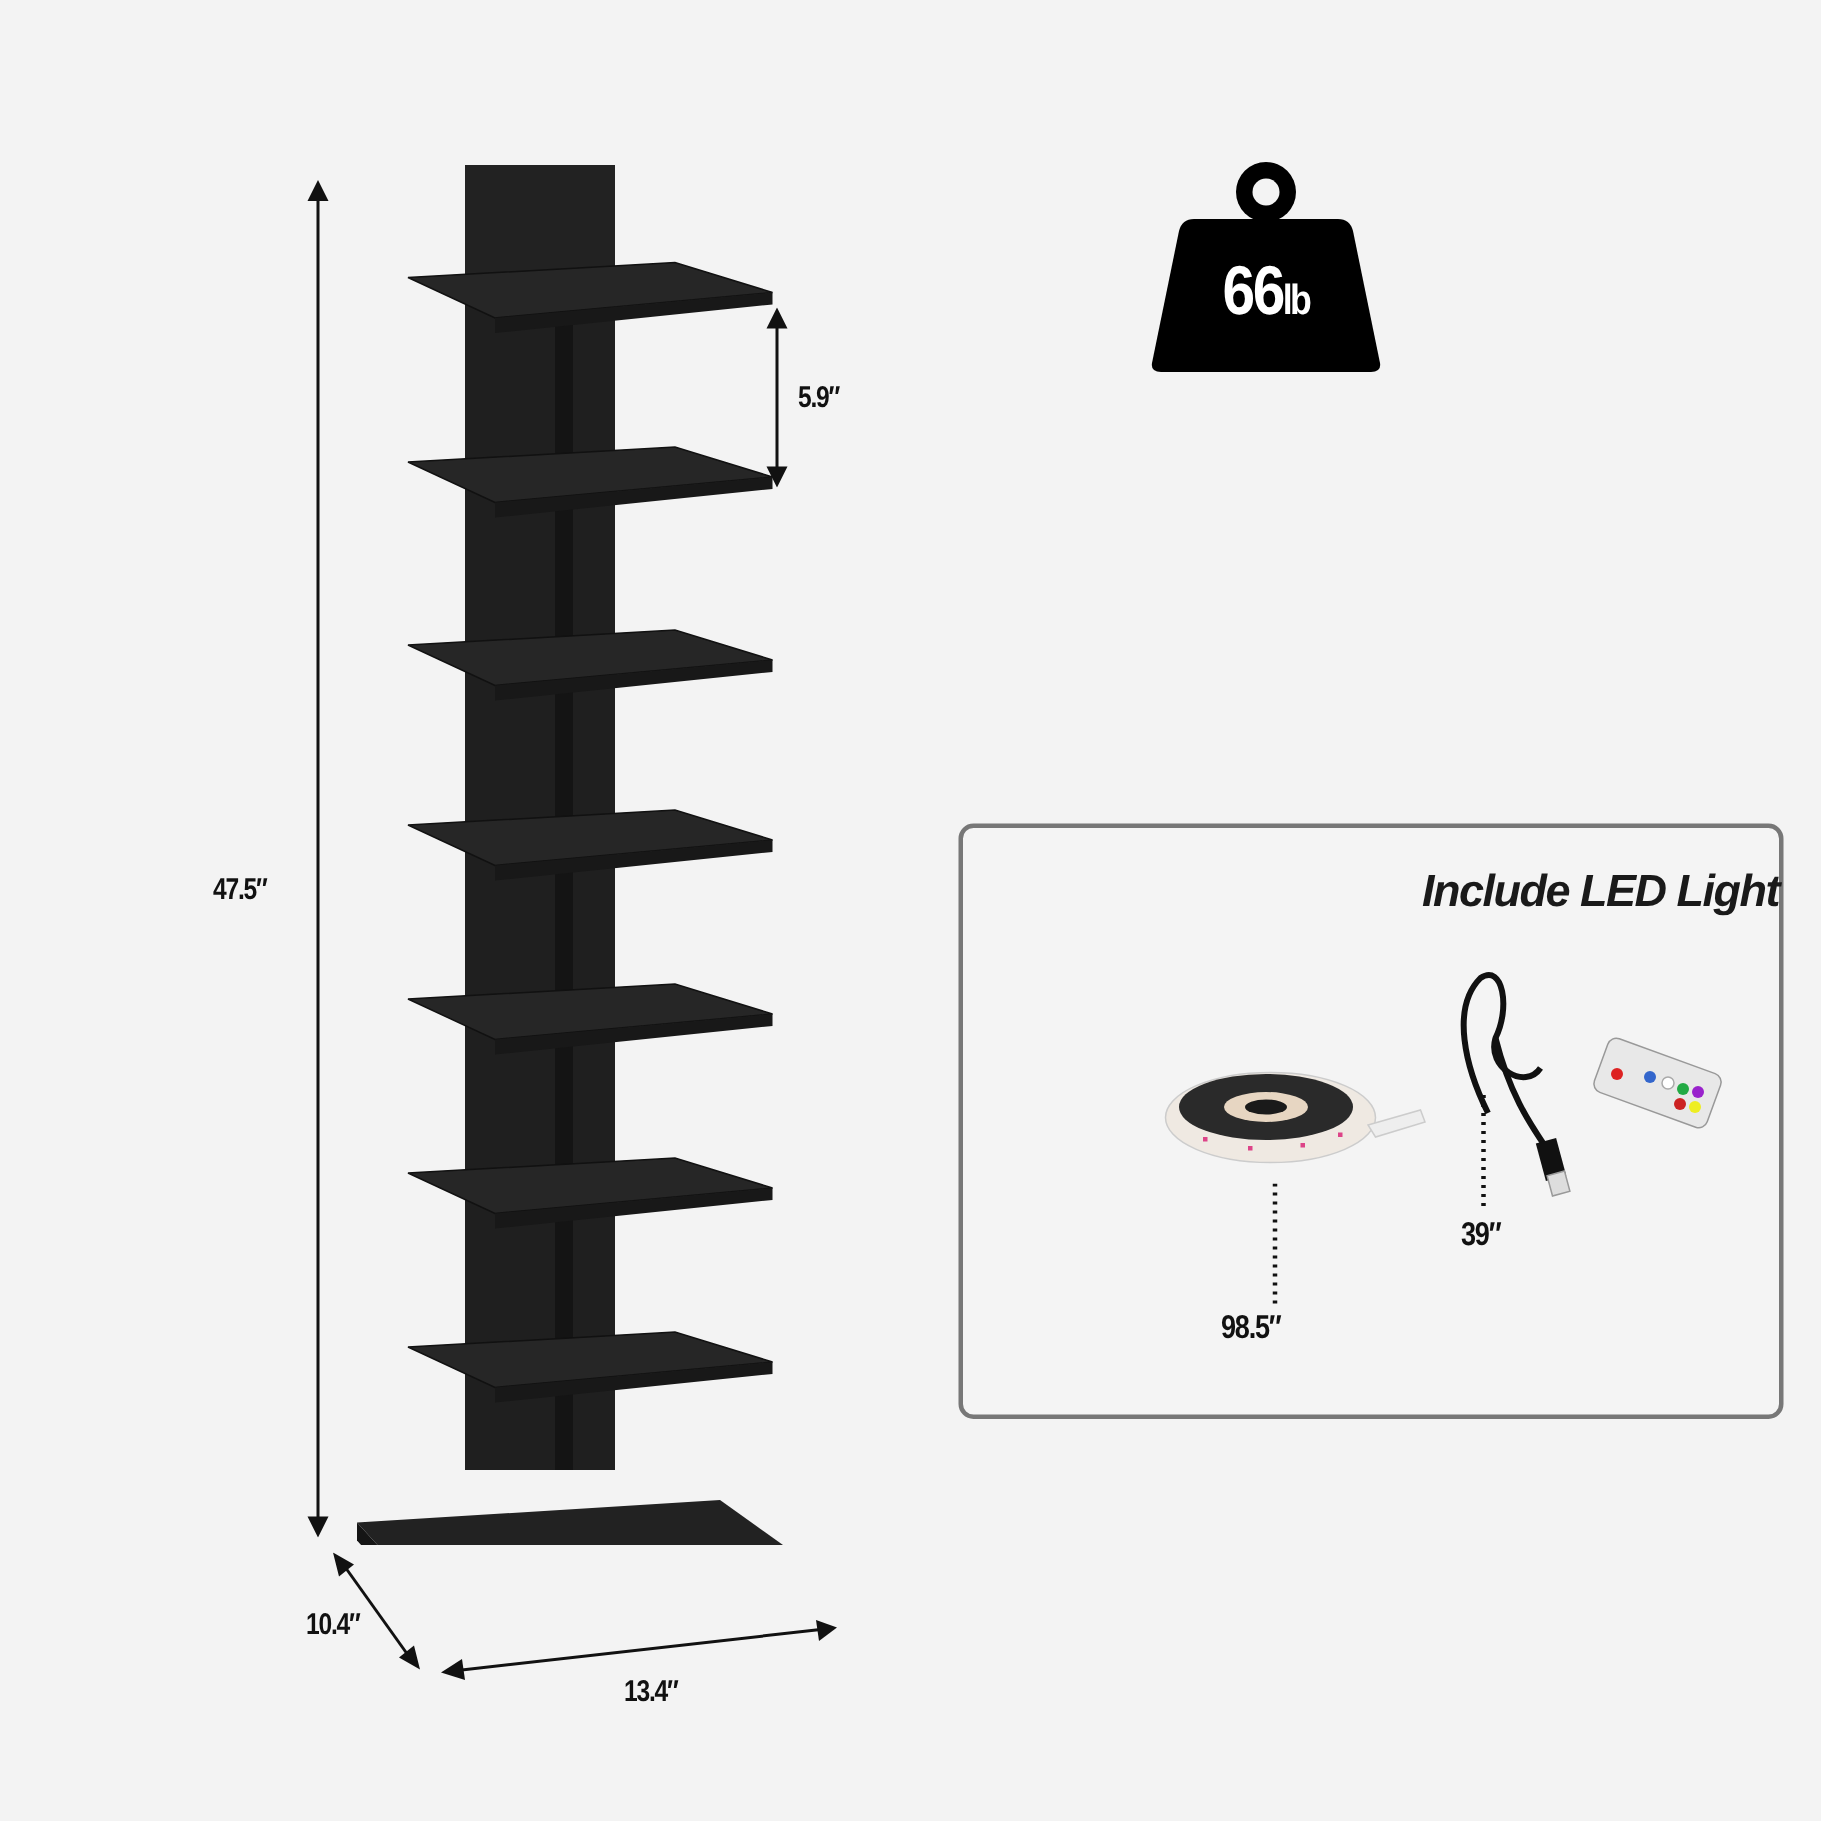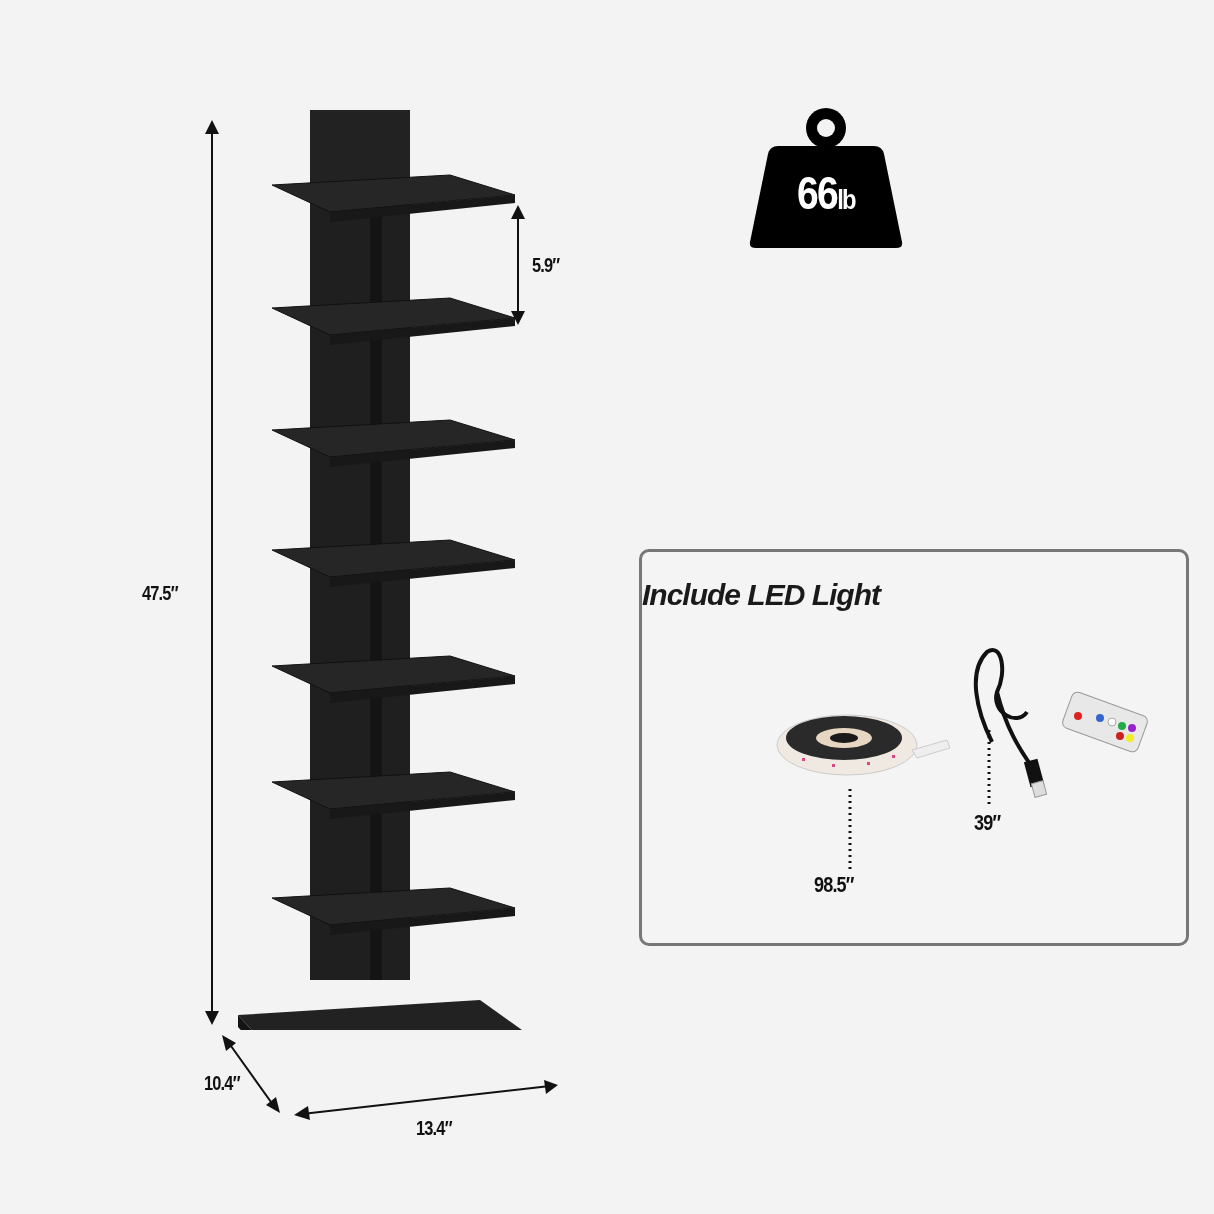--- a/index.html
+++ b/index.html
@@ -1,26 +1,26 @@
 <!DOCTYPE html>
 <html><head>
 <meta charset="utf-8">
 <style>
   html, body { margin:0; padding:0; }
   body { width:1214px; height:1214px; background:#f3f3f3; position:relative; overflow:hidden;
          font-family:"Liberation Sans", sans-serif; }
   .dim { position:absolute; font-family:"Liberation Sans", sans-serif; font-weight:bold;
          color:#111; letter-spacing:-1px; transform:scaleX(0.82); transform-origin:left center; }
-  .weight { position:absolute; left:748px; top:104px; width:156px; height:146px;text-decoration:underline; }
+  .weight { position:absolute; left:766px; top:104px; width:156px; height:146px;text-decoration:underline; }
   .weight-label { position:absolute; left:0; width:156px; top:62px; text-align:center; color:#fff;
                   font-weight:bold; font-size:46px; letter-spacing:-2px; transform:scaleX(0.85); }
   .weight-label .u { font-size:28px; }
   .led-box { position:absolute; left:639px; top:549px; width:550px; height:397px;
              border:3px solid #777; border-radius:10px; background:#f4f4f4; box-sizing:border-box; }
-  .led-title { position:absolute; left:0; right:0; top:26px; text-align:left; font-size:30px;
+  .led-title { position:absolute; left:0; right:0; top:26px; text-align:right; font-size:30px;
                font-weight:bold; font-style:italic; color:#1a1a1a; letter-spacing:-1px; }
   svg { position:absolute; }
 </style>
 </head>
 <body>
 
 <svg style="left:200px;top:120px" width="24" height="905">
   <line x1="12" y1="10" x2="12" y2="895" stroke="#111" stroke-width="2"></line>
   <polygon points="12,0 5,14 19,14" fill="#111"></polygon>
   <polygon points="12,905 5,891 19,891" fill="#111"></polygon>

